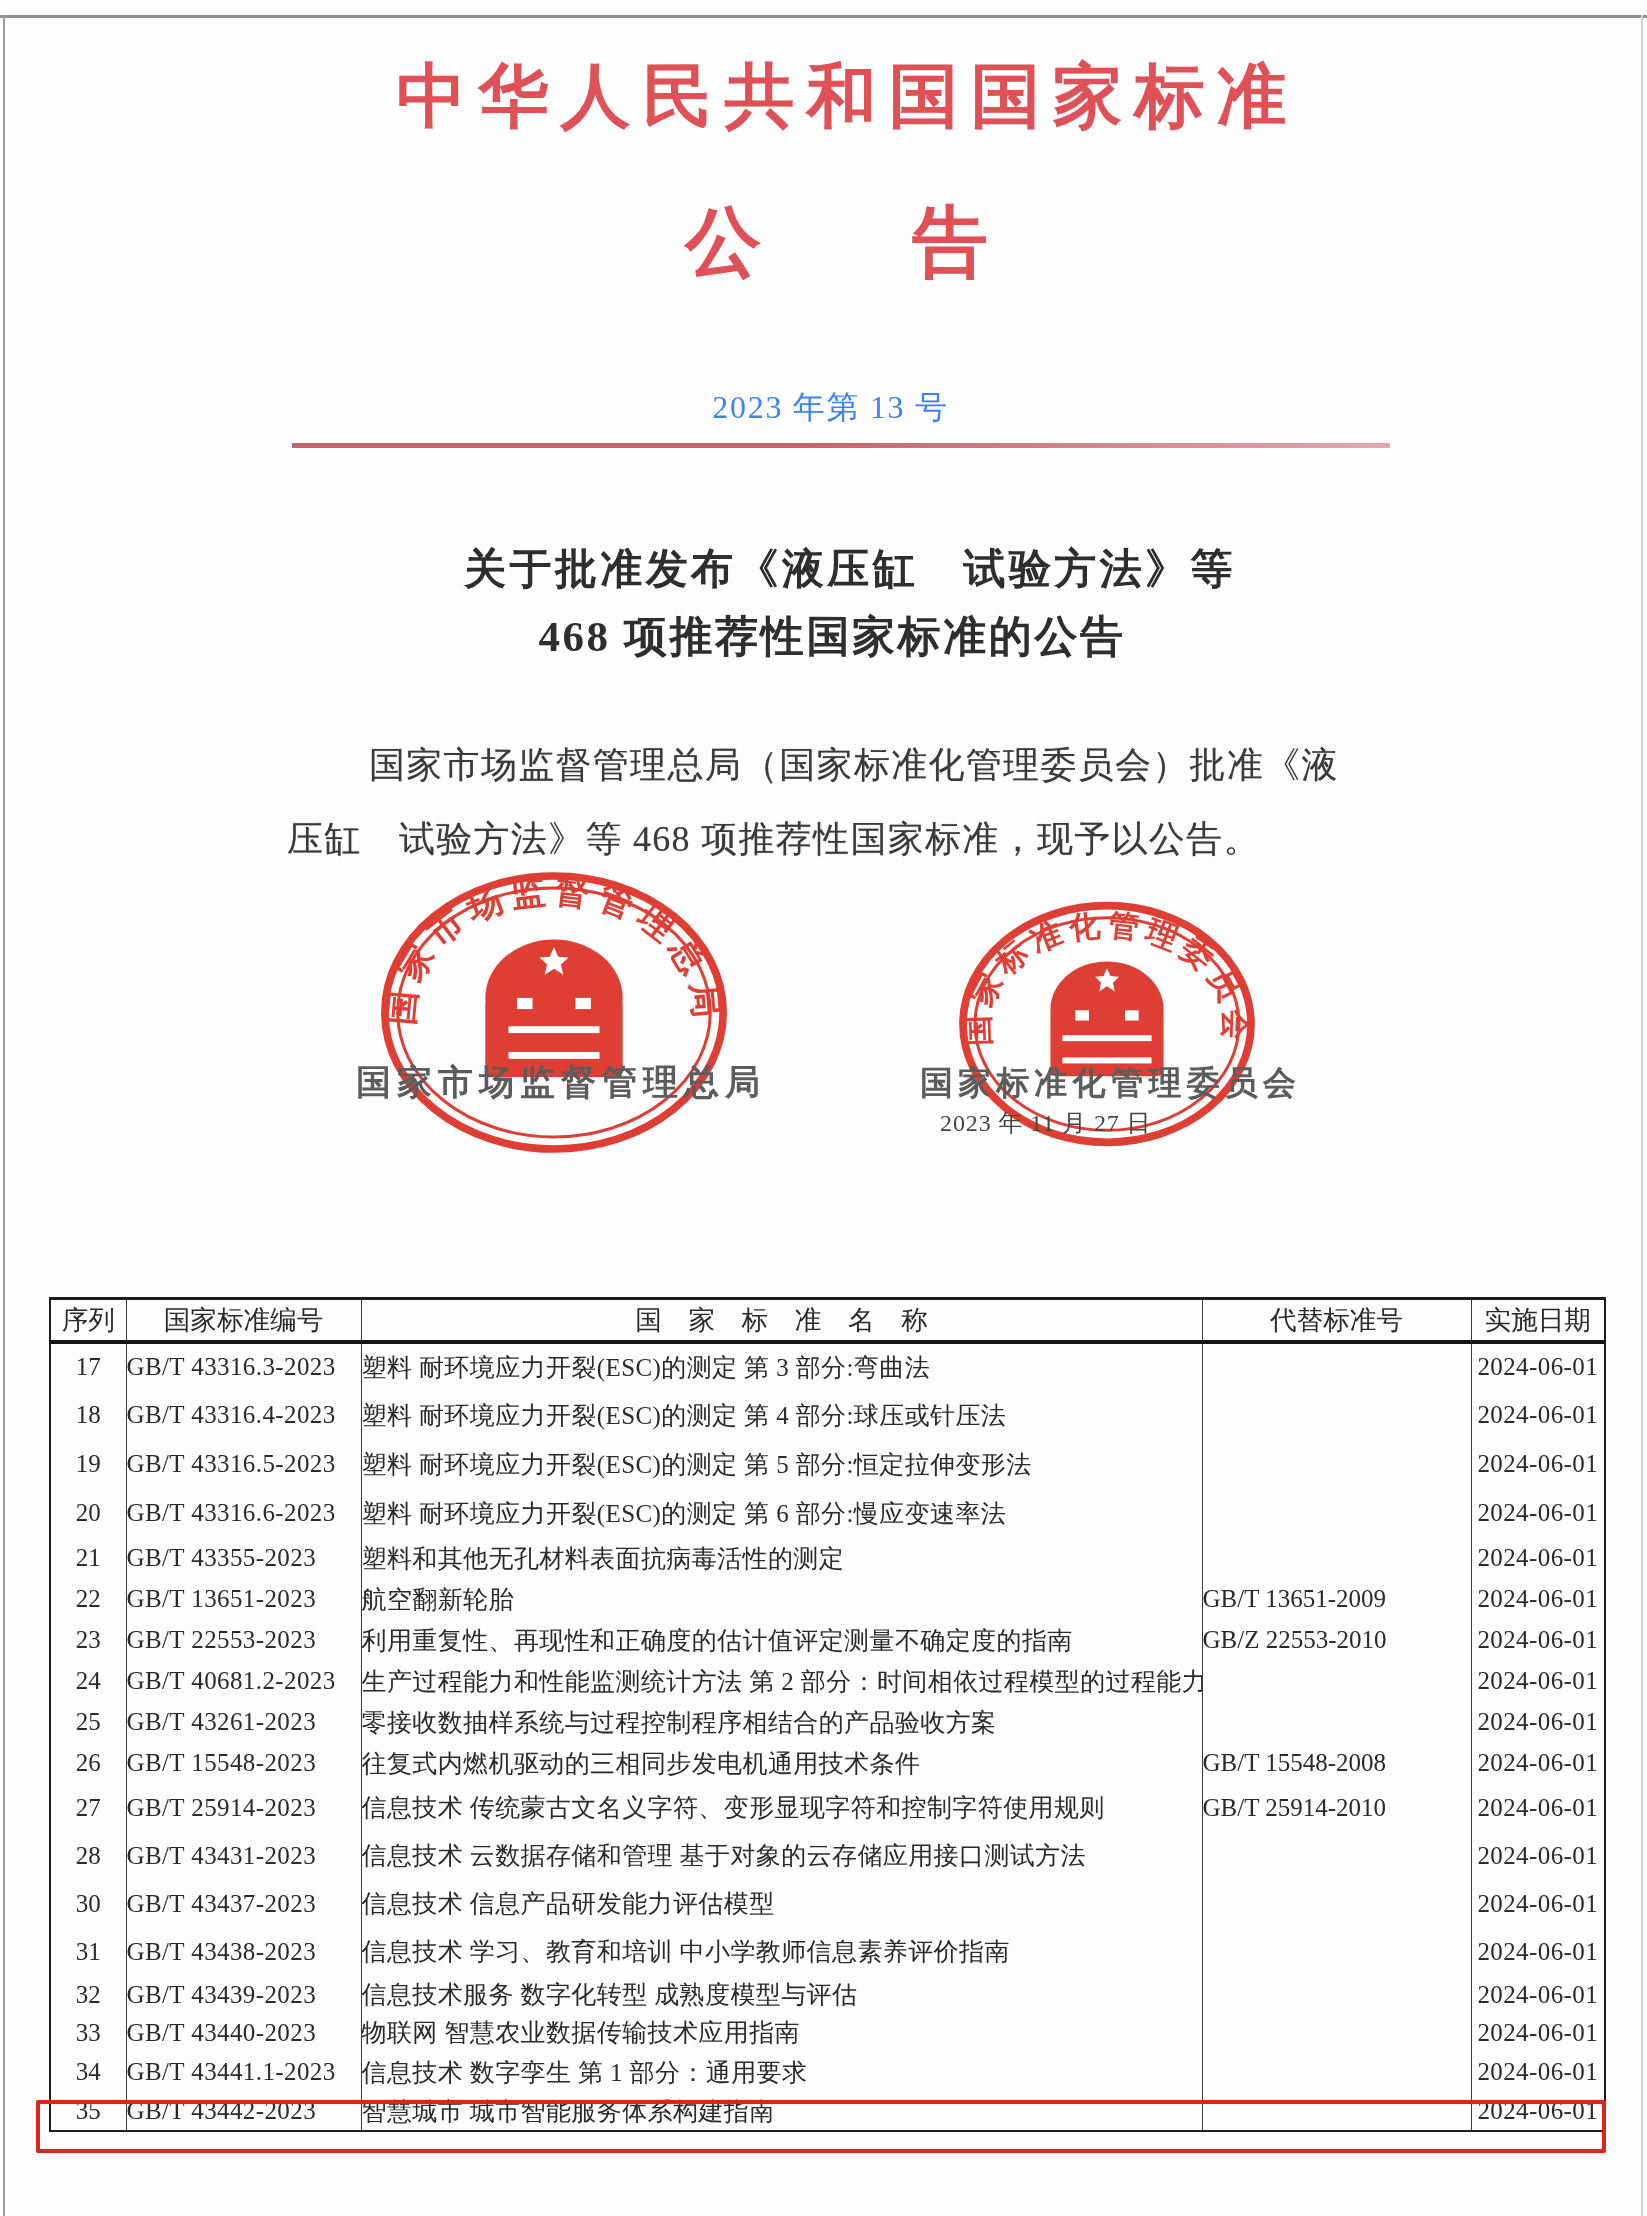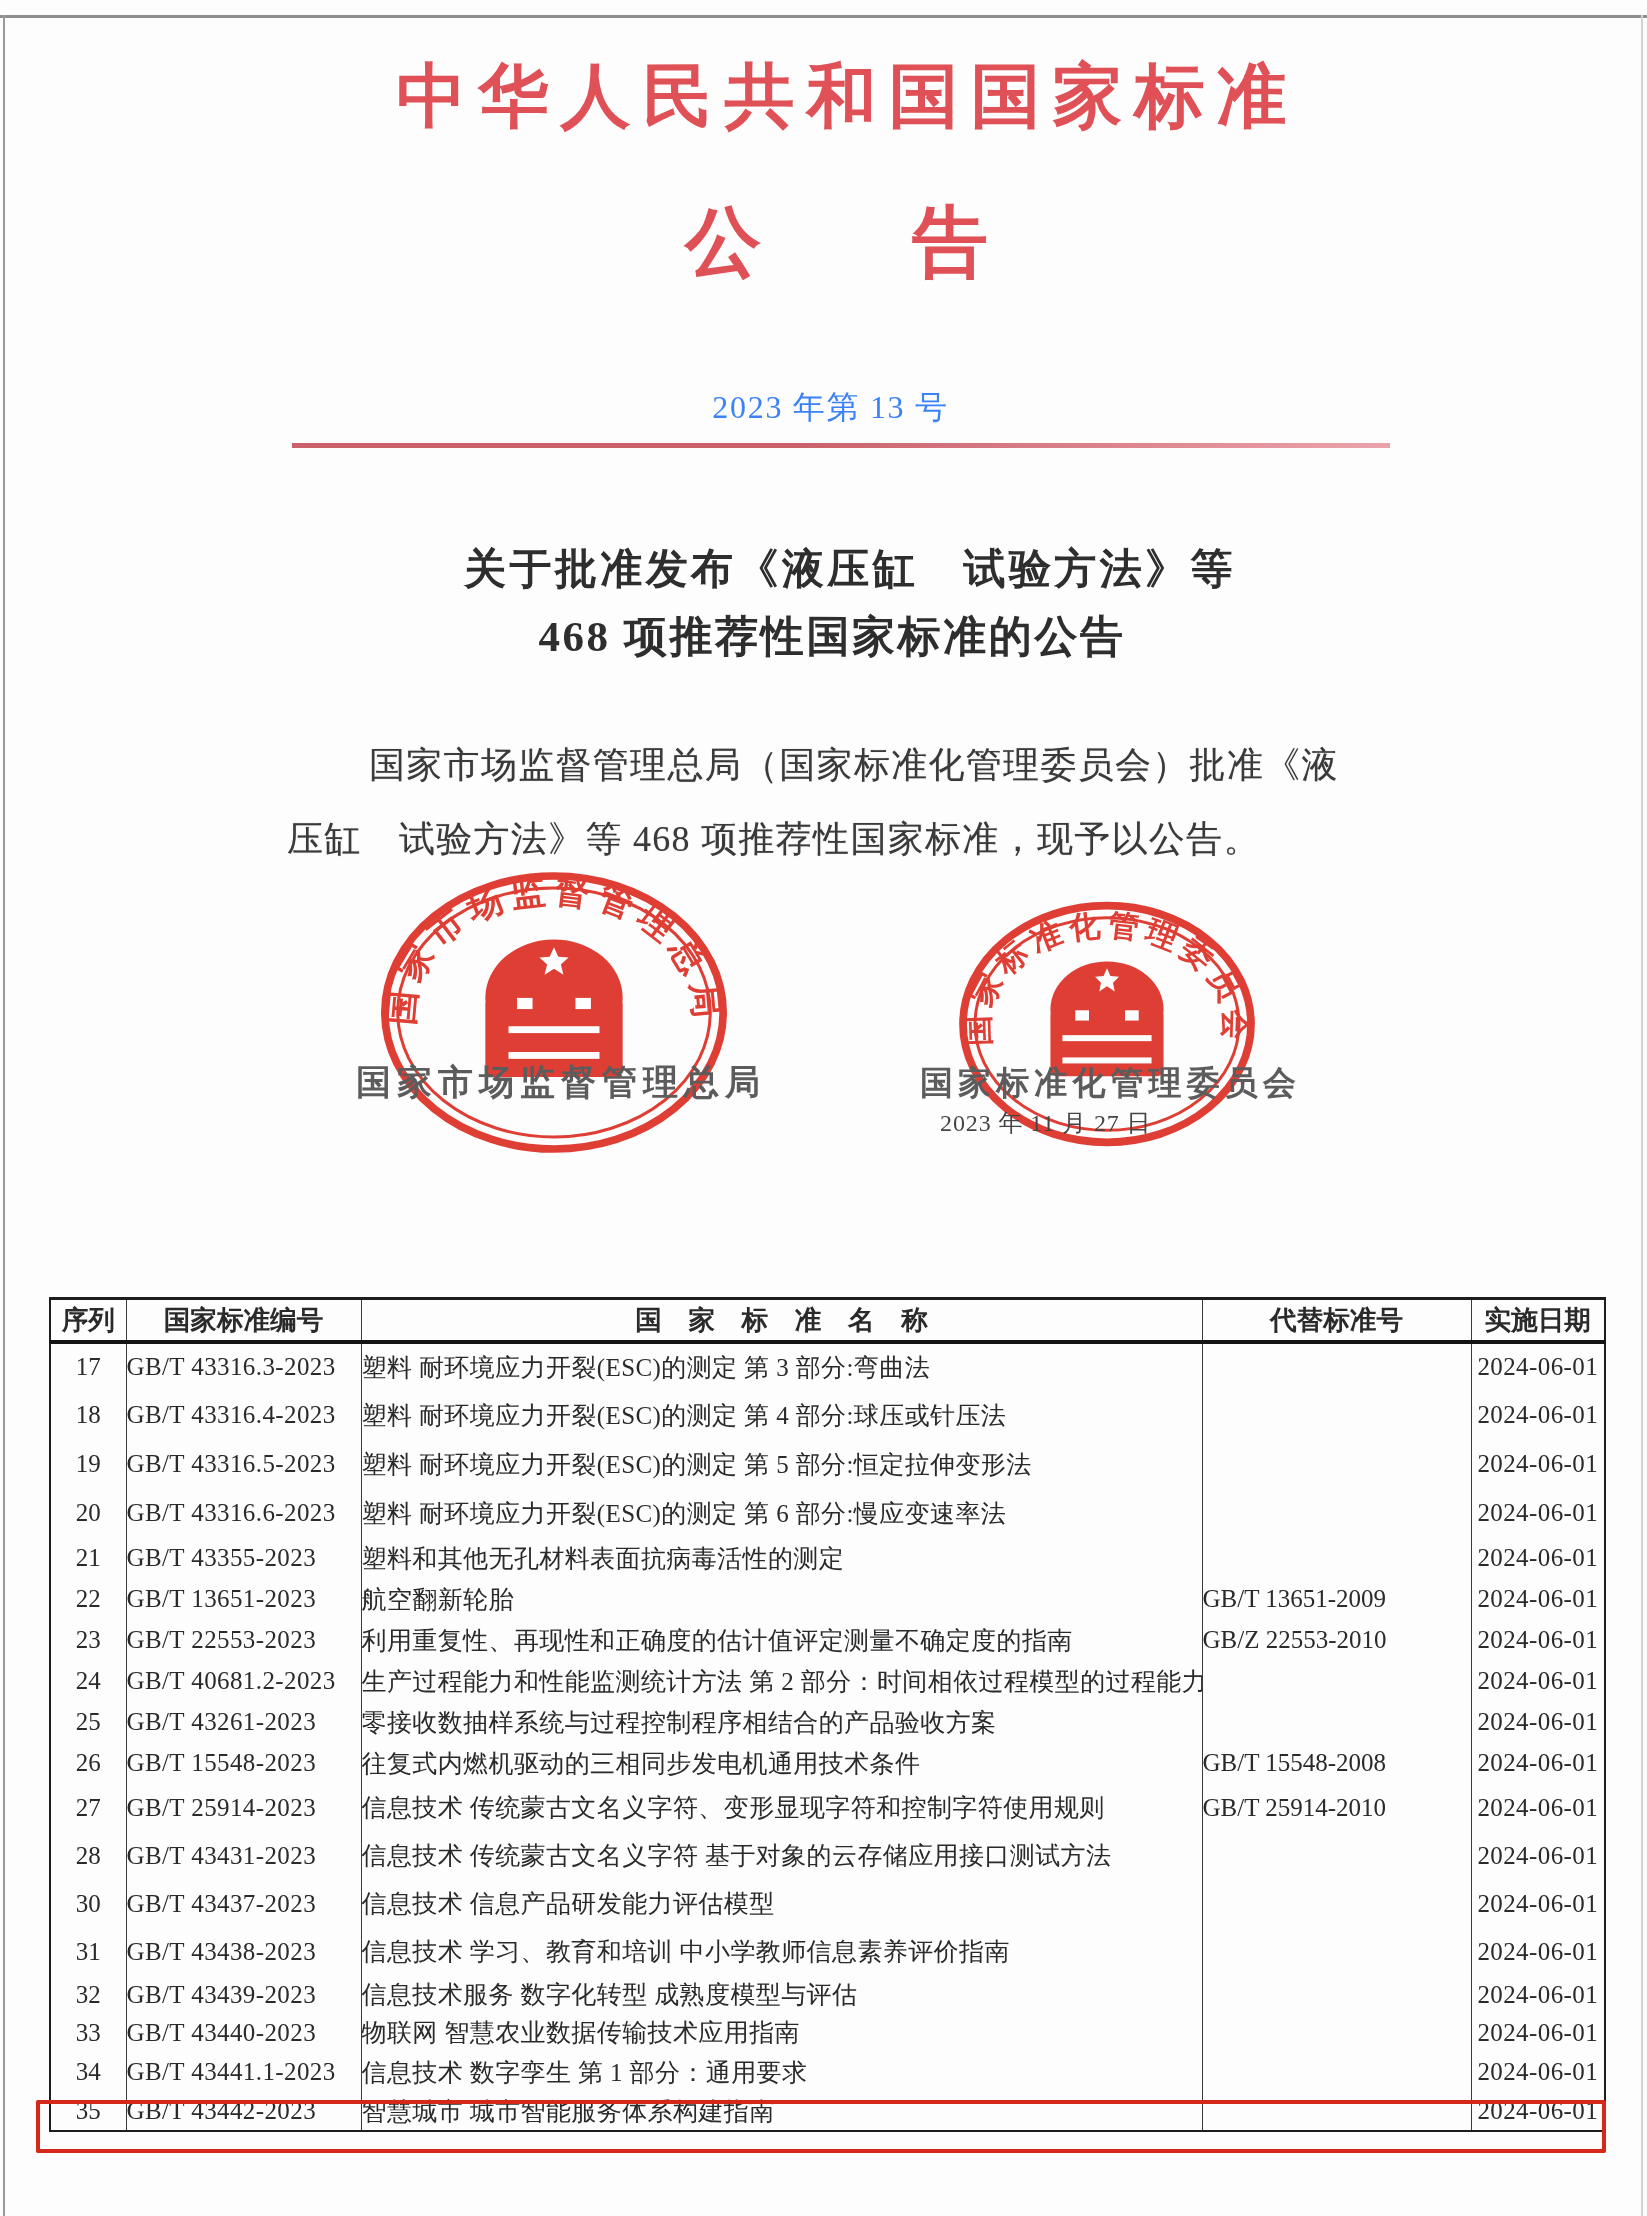--- a/index.html
+++ b/index.html
@@ -46,21 +46,21 @@
   .seal-date{position:absolute;left:940px;top:1107px;font-size:24px;color:#454545;
     letter-spacing:0.9px;filter:blur(0.4px);white-space:nowrap;}
 
   table.std{position:absolute;left:49px;top:1297px;width:1554px;border-collapse:collapse;
     table-layout:fixed;filter:blur(0.3px);}
   table.std{border:2.6px solid #1d1d1d;border-top-width:3.4px;}
   table.std th, table.std td{vertical-align:middle;font-size:25px;color:#2a2a2a;
     overflow:hidden;white-space:nowrap;padding:0;}
   table.std th+th, table.std td+td{border-left:1.7px solid #3a3a3a;}
   table.std thead tr{height:43px;}
-  table.std thead th{font-size:26.6px;font-weight:bold;border-bottom:4.3px solid #141414;text-align:center;}
+  table.std thead th{font-size:26.6px;font-weight:normal;border-bottom:4.3px solid #141414;text-align:center;}
   td.c-seq{text-align:center;}
   td.c-code{padding-left:8.6px;letter-spacing:0.4px;}
   td.c-name{padding-left:12px;letter-spacing:0.4px;}
   td.c-repl{padding-left:10.3px;}
   td.c-date{text-align:center;letter-spacing:0.4px;}
   tr.h57{height:49px;} tr.h48{height:41px;} tr.h56{height:48px;} tr.h44{height:38px;}
 
   .highlight-box{position:absolute;left:36px;top:2100px;width:1570px;height:53px;
     border:4.3px solid var(--highlight-red);box-sizing:border-box;border-radius:1.7px;}
 </style>
@@ -213,21 +213,21 @@
         <tr class="h56">
           <td class="c-seq">27</td>
           <td class="c-code">GB/T 25914-2023</td>
           <td class="c-name">信息技术 传统蒙古文名义字符、变形显现字符和控制字符使用规则</td>
           <td class="c-repl">GB/T 25914-2010</td>
           <td class="c-date">2024-06-01</td>
         </tr>
         <tr class="h56">
           <td class="c-seq">28</td>
           <td class="c-code">GB/T 43431-2023</td>
-          <td class="c-name">信息技术 传统蒙古文名义字符 基于对象的云存储应用接口测试方法</td>
+          <td class="c-name">信息技术 云数据存储和管理 基于对象的云存储应用接口测试方法</td>
           <td class="c-repl"></td>
           <td class="c-date">2024-06-01</td>
         </tr>
         <tr class="h56">
           <td class="c-seq">30</td>
           <td class="c-code">GB/T 43437-2023</td>
           <td class="c-name">信息技术 信息产品研发能力评估模型</td>
           <td class="c-repl"></td>
           <td class="c-date">2024-06-01</td>
         </tr>

